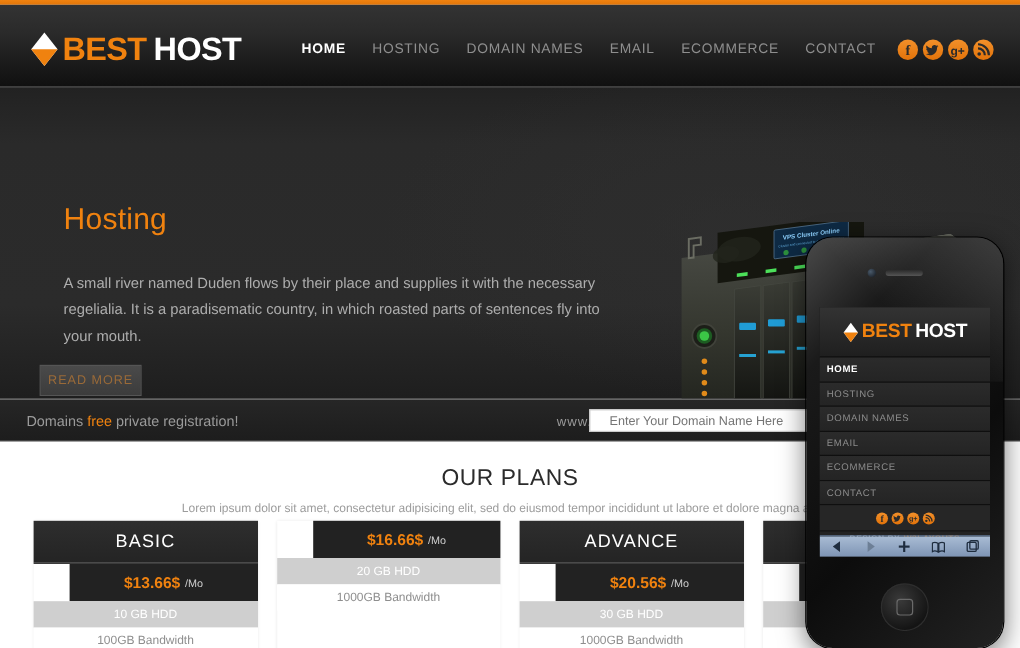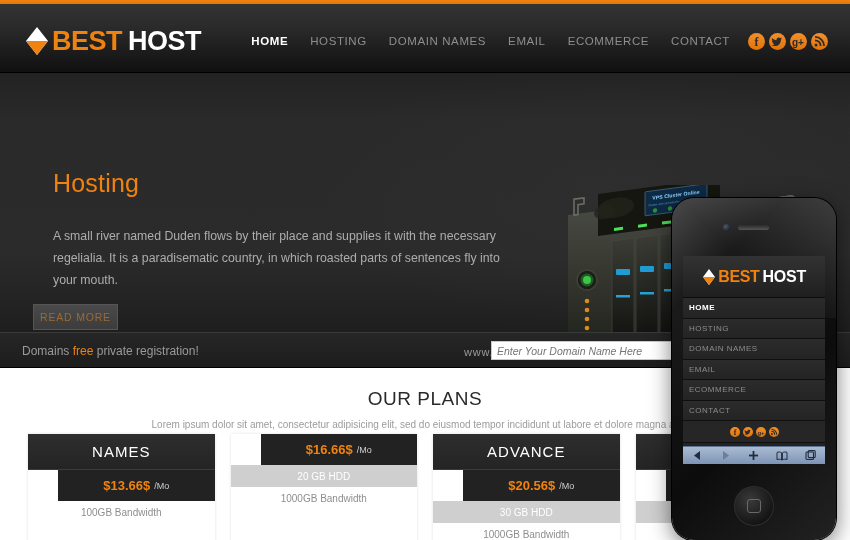--- a/index.html
+++ b/index.html
@@ -88,23 +88,22 @@
     position:absolute; left:22px; top:11px; font-size:12px; color:#9a9a9a;
   }
   .dombar-label .free { color:#f0820f; }
   .dombar-www {
     position:absolute; left:464px; top:13px; font-size:11px;
     color:#9a9a9a; letter-spacing:0.8px;
   }
   .dombar-input {
     position:absolute; left:491px; top:341px; width:282px; height:19px;
     background:#fff; border:1px solid #c9c9c9;
-    font-size:10.5px; color:#333; padding:0 5px;
+    font-size:10.5px; color:#333; padding:0 16px;
     font-family:"Liberation Sans", sans-serif;
-    font-style:italic;
   }
 
   
   .plans { position:absolute; top:368px; left:0; width:850px; height:172px; background:#fff; }
   .plans-title {
     text-align:center; font-size:19px; color:#2b2b2b; font-weight:normal;
     letter-spacing:0.5px; padding-top:20px;
   }
   .plans-sub {
     text-align:center; font-size:10px; color:#9c9c9c; padding-top:9px;
@@ -393,25 +392,26 @@
   </div>
   <input class="dombar-input" type="text" placeholder="Enter Your Domain Name Here" style="">
 
   <div class="plans">
     <h2 class="plans-title">OUR PLANS</h2>
     <p class="plans-sub">Lorem ipsum dolor sit amet, consectetur adipisicing elit, sed do eiusmod tempor incididunt ut labore et dolore magna aliqua.</p>
 
     <div class="cards">
 
       <div class="card">
-        <div class="card-head">NAMES</div>
+        <div class="card-head">BASIC</div>
         <div class="card-price">
           <span class="amt">$13.66$</span>
           <span class="per">/Mo</span>
         </div>
+        <div class="card-hdd">10 GB HDD</div>
         <div class="card-bw">100GB Bandwidth</div>
       </div>
 
       <div class="card">
         <div class="card-price">
           <span class="amt">$16.66$</span>
           <span class="per">/Mo</span>
         </div>
         <div class="card-hdd">20 GB HDD</div>
         <div class="card-bw">1000GB Bandwidth</div>

